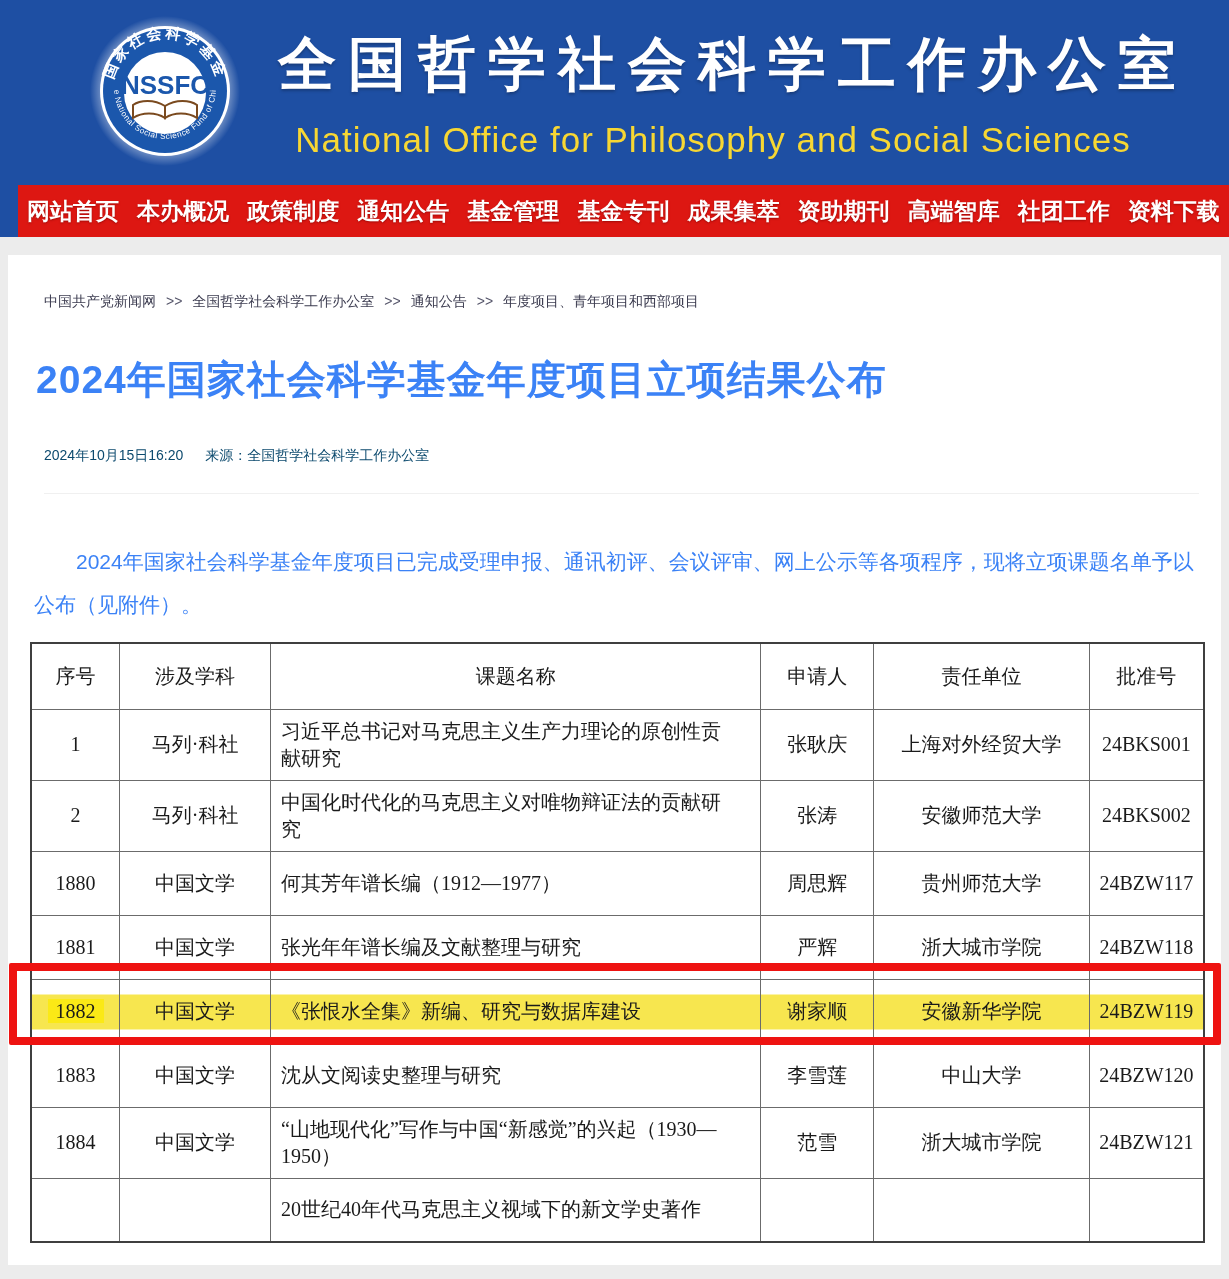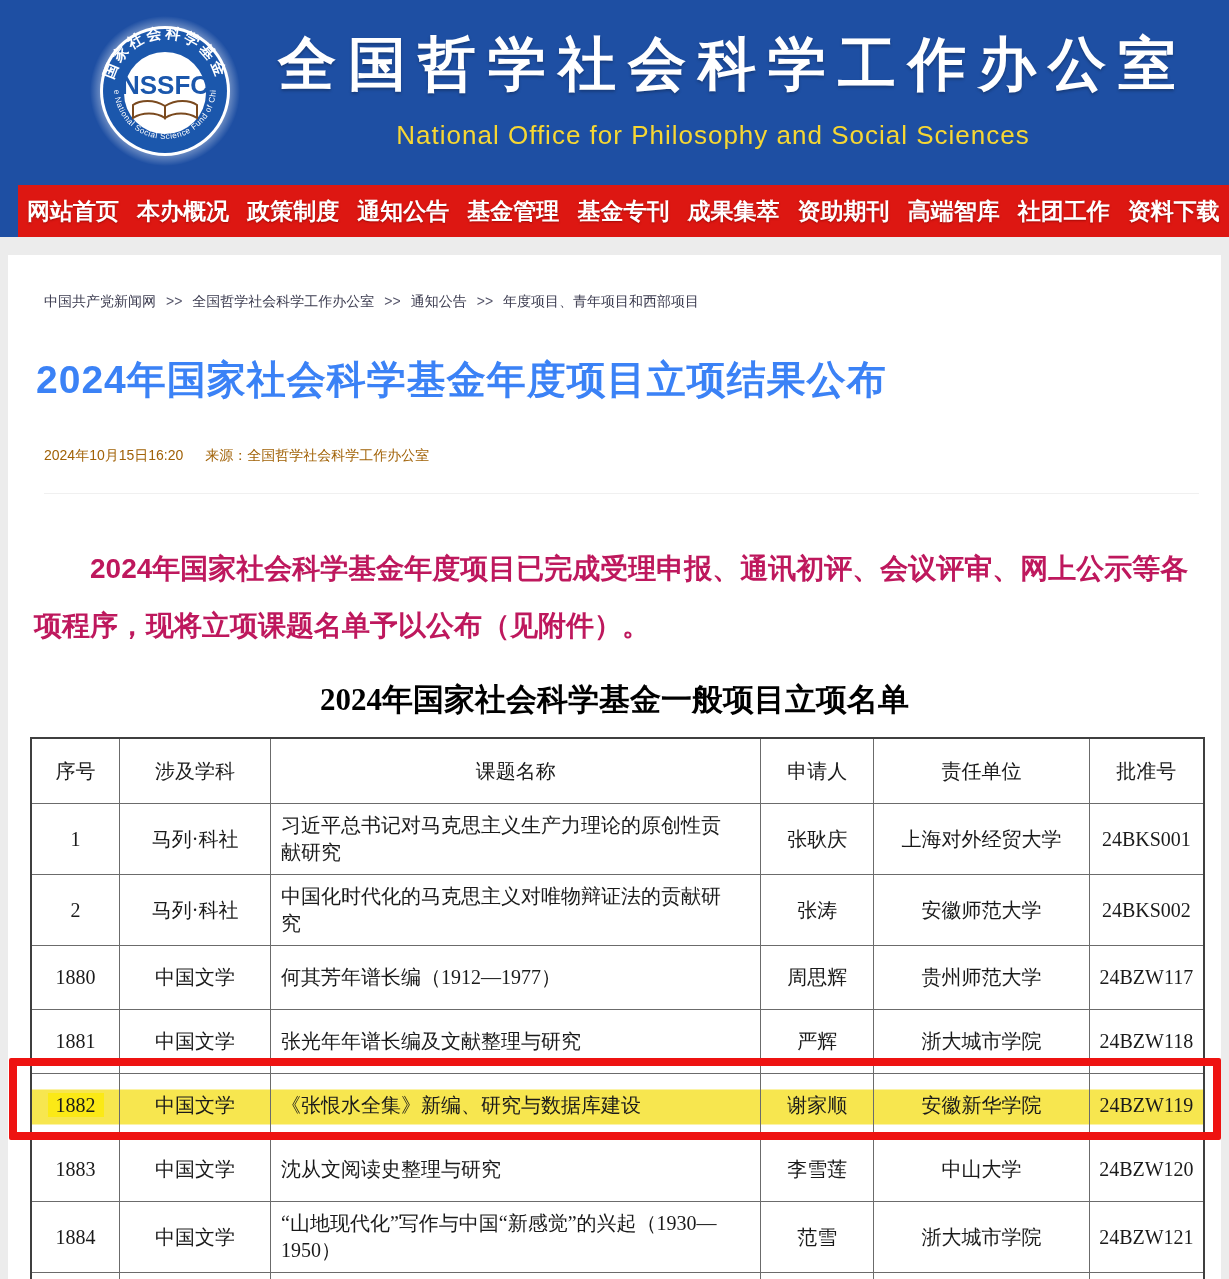--- a/index.html
+++ b/index.html
@@ -32,21 +32,21 @@
     color: #ffffff;
     font-size: 58px;
     font-weight: bold;
     letter-spacing: 12px;
     white-space: nowrap;
     text-shadow: 0 2px 3px rgba(0,0,0,0.25);
   }
   .title-en {
     margin-top: 16px;
     color: #f7d733;
-    font-size: 26px;
+    font-size: 35px;
     letter-spacing: 1px;
     white-space: nowrap;
   }
 
   
   .main-nav {
     position: relative;
     height: 52px;
     background: #dd1712;
     display: flex;
@@ -92,33 +92,32 @@
   .article-title {
     margin: 42px 0 0 6px;
     font-size: 39px;
     font-weight: bold;
     color: #3b82f6;
     letter-spacing: 1px;
   }
   .article-meta {
     margin: 40px 0 0 14px;
     font-size: 14px;
-    color: #a16207;
+    color: #0c4a6e;
     padding-bottom: 28px;
     border-bottom: 1px solid #f0f0f0;
   }
   .article-meta .src-label { margin-left: 18px; }
 
   .article-para {
     margin: 46px 4px 0 4px;
-    font-size: 28px;
+    font-size: 21px;
     line-height: 2.05;
-    color: #be185d;
+    color: #3b82f6;
     text-indent: 2em;
-    font-weight: bold;
   }
 
   .table-title {
     margin-top: 24px;
     text-align: center;
     font-family: "Liberation Serif", "DejaVu Serif", serif;
     font-size: 31px;
     font-weight: bold;
     color: #000000;
   }
@@ -232,21 +231,20 @@
 
     <h1 class="article-title">2024年国家社会科学基金年度项目立项结果公布</h1>
 
     <div class="article-meta">
       <span>2024年10月15日16:20</span>
       <span class="src-label">来源：</span><span>全国哲学社会科学工作办公室</span>
     </div>
 
     <p class="article-para">2024年国家社会科学基金年度项目已完成受理申报、通讯初评、会议评审、网上公示等各项程序，现将立项课题名单予以公布（见附件）。</p>
 
-    <h2 class="table-title">2024年国家社会科学基金一般项目立项名单</h2>
 
     <div class="table-wrap" id="table-wrap">
       <table class="project-table">
         <thead>
           <tr id="table-head">
               <th>序号</th>
               <th>涉及学科</th>
               <th>课题名称</th>
               <th>申请人</th>
               <th>责任单位</th>

